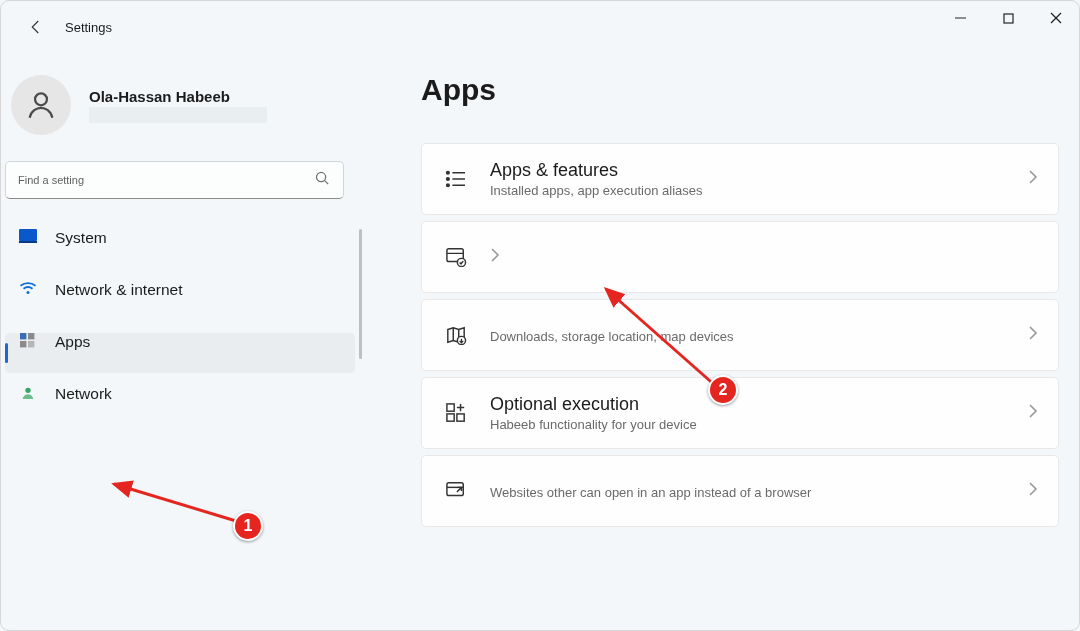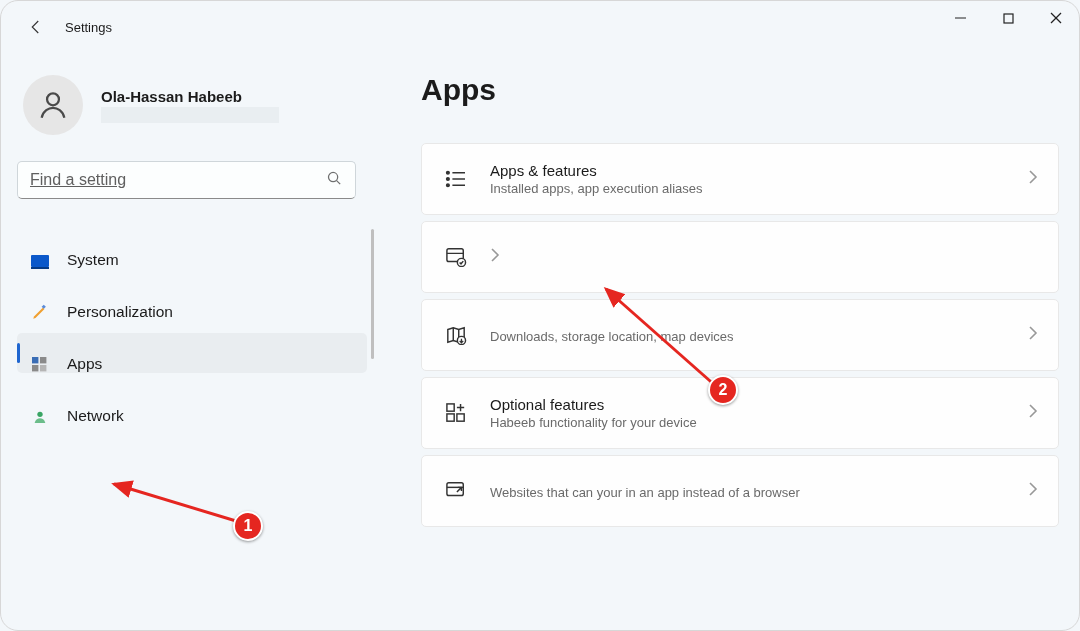--- a/index.html
+++ b/index.html
@@ -7,21 +7,21 @@
     width: 1080px;
     height: 631px;
     background: #f3f7fa;
     overflow: hidden;
     position: relative;
   }
   .frame {
     width: 1080px;
     height: 631px;
     border: 1px solid #d7d7d7;
-    border-radius: 18px;
+    border-radius: 9px;
     background: #f3f7fa;
     position: relative;
     overflow: hidden;
   }
 
   
   .titlebar {
     height: 52px;
     display: flex;
     align-items: center;
@@ -53,21 +53,21 @@
     height: 34px;
     display: flex;
     align-items: center;
     justify-content: center;
     cursor: pointer;
   }
 
   
   .sidebar {
     position: absolute;
-    left: 16px;
+    left: 4px;
     top: 74px;
     width: 350px;
   }
 
   .user-row { display:flex; align-items:center; gap:18px; margin-bottom: 26px; padding-left: 6px;}
   .avatar {
     width: 60px; height: 60px;
     border-radius: 50%;
     background: #e6e6e6;
     display:flex; align-items:center; justify-content:center;
@@ -84,30 +84,30 @@
     background: #fcfefe;
     border: 1px solid #cfd6da;
     border-radius: 5px;
     display:flex; align-items:center;
     padding: 0 12px;
     margin-bottom: 30px;
     border-bottom: 1.5px solid #8a8a8a;
   }
   .search input {
     flex:1; border:none; background:transparent; outline:none;
-    font-size: 16px; color:#5f5f5f;text-decoration:underline;
+    font-size: 11px; color:#5f5f5f;
   }
   .search input::placeholder { color:#5f5f5f; }
   .search-icon { opacity:.7; }
 
   .nav { position: relative; }
   .nav-item {
     height: 40px;
     border-radius: 5px;
-    display:flex; align-items:flex-end;
+    display:flex; align-items:flex-start;
     padding-left: 14px;
     gap: 18px;
     cursor: pointer;
     font-size: 15.5px;
     color:#1b1b1b;
     margin-bottom: 12px;
     position: relative;
   }
   .nav-item.selected {
     background: #e9edf0;
@@ -143,21 +143,21 @@
     background:#fefefe;
     border:1px solid #e8e8e8;
     border-radius:5px;
     display:flex; align-items:center;
     padding: 0 20px 0 22px;
     cursor:pointer;
     gap: 22px;
   }
   .card-icon { width:24px; display:flex; justify-content:center; }
   .card-text { flex:1; }
-  .card-title { font-size:15px; color:#1b1b1b; }
+  .card-title { font-size:18px; color:#1b1b1b; }
   .card-sub { font-size:13px; color:#6a6a6a; margin-top:2px; }
   .chev { opacity:.6; }
 
   
   .anno-badge {
     position:absolute;
     width:30px; height:30px;
     background:#e52620;
     border:2px solid #fff;
     border-radius:50%;
@@ -231,30 +231,31 @@
         <span class="nav-icon">
           <svg width="18" height="14">
               <rect width="18" height="12" rx="1" fill="#0a58ca"></rect>
               <rect y="12" width="18" height="2" fill="#053a85"></rect>
             </svg>
         </span>
         <span>System</span>
       </div>
 
 
-
       <div class="nav-item">
         <span class="nav-icon">
-          <svg width="18" height="18" viewBox="0 0 24 24">
-              <path d="M3 21l3-1 12-12-2-2L4 18z" fill="#f0a030"></path>
-              <rect x="15" y="3" width="4" height="4" transform="rotate(45 17 5)" fill="#5a8bd8"></rect>
-            </svg>
-        </span>
-        <span>Personalization</span>
-      </div>
+          <svg width="18" height="14" viewBox="0 0 24 18">
+              <path d="M2 6 a16 16 0 0 1 20 0" fill="none" stroke="#0b6fd6" stroke-width="2.5"></path>
+              <path d="M6 10 a10 10 0 0 1 12 0" fill="none" stroke="#0b6fd6" stroke-width="2.5"></path>
+              <circle cx="12" cy="15" r="2" fill="#0b6fd6"></circle>
+            </svg>
+        </span>
+        <span>Network &amp; internet</span>
+      </div>
+
 
       <div class="nav-item selected">
         <span class="nav-icon">
           <svg width="16" height="16" viewBox="0 0 20 20">
               <rect x="0" y="0" width="8" height="8" fill="#3a6db5"></rect>
               <rect x="10" y="0" width="8" height="8" fill="#8a8a8a"></rect>
               <rect x="0" y="10" width="8" height="8" fill="#8a8a8a"></rect>
               <rect x="10" y="10" width="8" height="8" fill="#b5b5b5"></rect>
             </svg>
         </span>
@@ -338,40 +339,40 @@
       <div class="card">
         <span class="card-icon">
           <svg width="20" height="20" viewBox="0 0 22 22" stroke="#333" stroke-width="1.6" fill="none">
               <rect x="1" y="1" width="8" height="8"></rect>
               <rect x="1" y="12" width="8" height="8"></rect>
               <rect x="12" y="12" width="8" height="8"></rect>
               <path d="M16 1v8M12 5h8"></path>
             </svg>
         </span>
         <div class="card-text">
-          <div class="card-title">Optional features</div>
+          <div class="card-title">Optional execution</div>
           <div class="card-sub">Habeeb functionality for your device</div>
         </div>
         <span class="chev">
           <svg width="10" height="16" viewBox="0 0 10 16">
               <path d="M2 2l6 6-6 6" fill="none" stroke="#555" stroke-width="1.6"></path>
             </svg>
         </span>
       </div>
 
       <div class="card">
         <span class="card-icon">
           <svg width="22" height="20" viewBox="0 0 24 22" stroke="#333" stroke-width="1.6" fill="none">
               <rect x="2" y="2" width="18" height="14" rx="2"></rect>
               <line x1="2" y1="7" x2="20" y2="7"></line>
               <path d="M13 12l5-5M18 11V7h-4"></path>
             </svg>
         </span>
         <div class="card-text">
-          <div class="card-sub">Websites that can your in an app instead of a browser</div>
+          <div class="card-sub">Websites other can open in an app instead of a browser</div>
         </div>
         <span class="chev">
           <svg width="10" height="16" viewBox="0 0 10 16">
               <path d="M2 2l6 6-6 6" fill="none" stroke="#555" stroke-width="1.6"></path>
             </svg>
         </span>
       </div>
 
     </div>
   </main>

